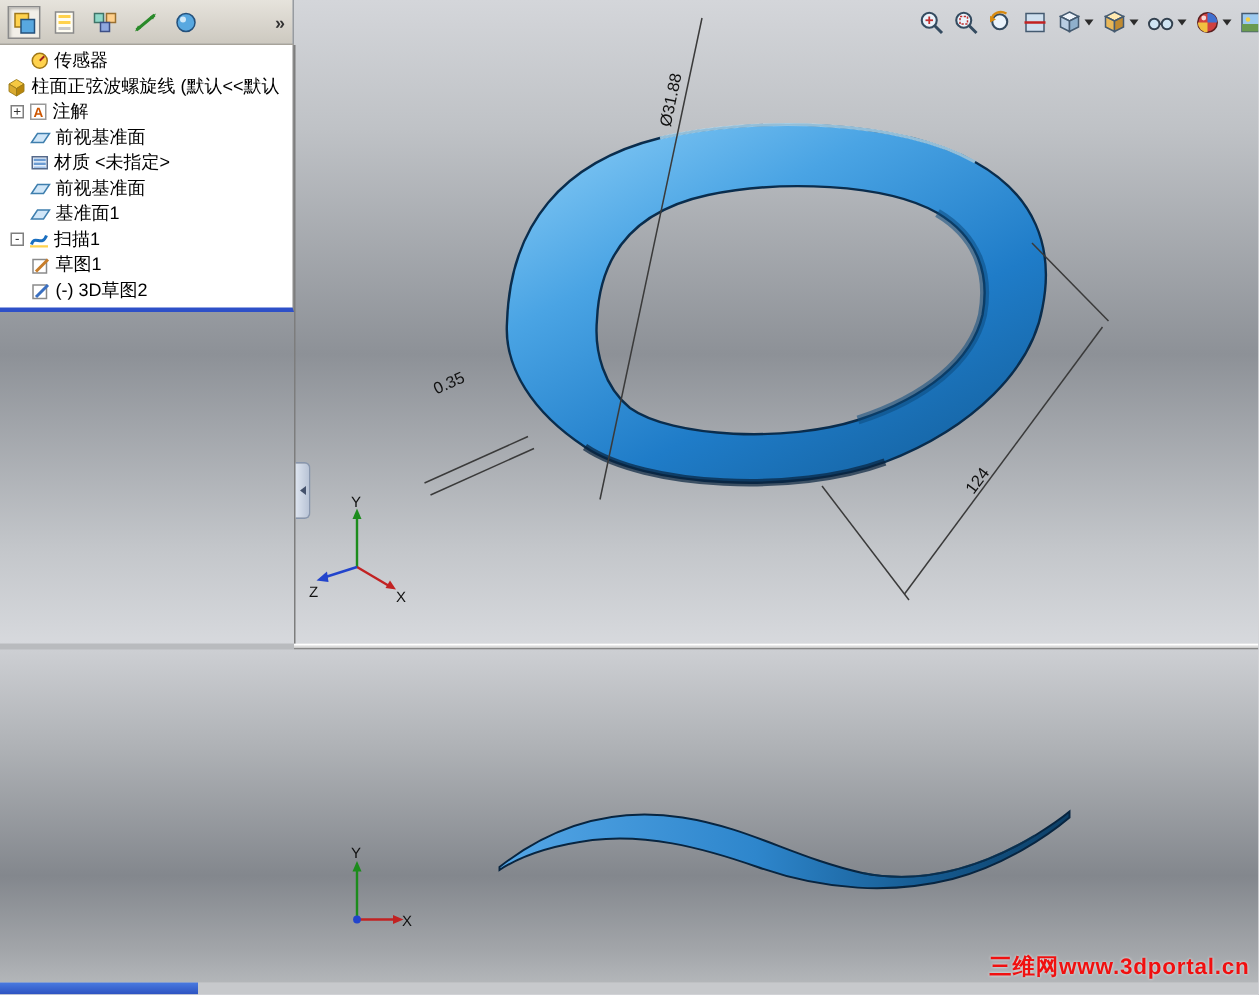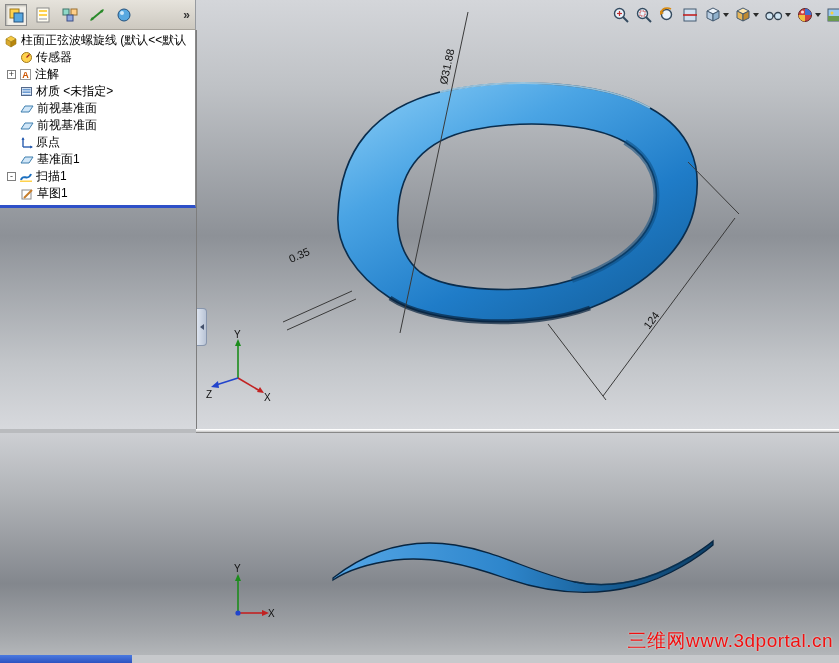--- a/index.html
+++ b/index.html
@@ -46,21 +46,21 @@
     border-radius:0 4px 4px 0;z-index:4;display:flex;align-items:center;justify-content:center}
   .collapse-handle .arr{width:0;height:0;border-top:3px solid transparent;border-bottom:3px solid transparent;
     border-right:4px solid #44516b}
 
   
   .headsup{position:absolute;top:5px;right:-6px;display:flex;align-items:center;gap:3px;z-index:4}
   .hicon{display:flex;align-items:center;gap:1px;padding:1px;border-radius:2px}
   .dd{width:0;height:0;border-left:3px solid transparent;border-right:3px solid transparent;border-top:4px solid #2b2b2b}
 
   
-  .watermark{position:absolute;right:6px;bottom:1px;font-size:19px;font-weight:normal;color:#f01010;
+  .watermark{position:absolute;right:6px;bottom:1px;font-size:15px;font-weight:bold;color:#f01010;
     text-shadow:0 0 2px rgba(255,255,255,.8);z-index:3;letter-spacing:0.5px}
   .triad{position:absolute;z-index:2}
 </style>
 </head>
 <body>
 
 <div id="root">
 
   <div class="pane pane-top">
     <svg class="scene" width="839" height="429" viewBox="0 0 839 429">
@@ -175,50 +175,59 @@
       <svg width="16" height="16">
           <circle cx="8" cy="8" r="6" fill="#58a8e0" stroke="#24517c"></circle>
           <circle cx="6" cy="6" r="2" fill="#cfe8f8"></circle>
         </svg>
     </span>
     <span class="chevron">»</span>
   </div>
 
   <div class="tree-panel">
 
+    <div class="trow">
+      <span class="ticon">
+        <svg width="13" height="13">
+            <circle cx="6.5" cy="6.5" r="5" fill="#ffd24d" stroke="#a07818"></circle>
+            <line x1="6.5" y1="6.5" x2="9.5" y2="3.5" stroke="#a02020" stroke-width="1.3"></line>
+          </svg>
+      </span>
+      <span class="tlabel">传感器</span>
+    </div>
+
     <div class="trow root">
       <span class="ticon">
         <svg width="14" height="14">
             <polygon points="2,5 7,2 12,5 7,8" fill="#f5c842" stroke="#9a7a1a" stroke-width="0.6"></polygon>
             <polygon points="2,5 7,8 7,13 2,10" fill="#d9a92f" stroke="#9a7a1a" stroke-width="0.6"></polygon>
             <polygon points="12,5 7,8 7,13 12,10" fill="#b8860b" stroke="#9a7a1a" stroke-width="0.6"></polygon>
           </svg>
       </span>
       <span class="tlabel">柱面正弦波螺旋线 (默认&lt;&lt;默认</span>
     </div>
 
-    <div class="trow">
-      <span class="ticon">
-        <svg width="13" height="13">
-            <circle cx="6.5" cy="6.5" r="5" fill="#ffd24d" stroke="#a07818"></circle>
-            <line x1="6.5" y1="6.5" x2="9.5" y2="3.5" stroke="#a02020" stroke-width="1.3"></line>
-          </svg>
-      </span>
-      <span class="tlabel">传感器</span>
-    </div>
-
     <div class="trow hasexp">
       <span class="expander">+</span>
       <span class="ticon">
         <svg width="13" height="13">
             <rect x="1.5" y="1.5" width="10" height="10" fill="#fff" stroke="#999"></rect>
             <text x="6.5" y="10" font-size="9" font-weight="bold" fill="#cc5500" text-anchor="middle">A</text>
           </svg>
       </span>
       <span class="tlabel">注解</span>
+    </div>
+
+    <div class="trow">
+      <span class="ticon">
+        <svg width="14" height="13">
+            <polygon points="1,10 5,4 13,4 9,10" fill="rgba(150,200,240,0.45)" stroke="#3f7fae"></polygon>
+          </svg>
+      </span>
+      <span class="tlabel">前视基准面</span>
     </div>
 
     <div class="trow">
       <span class="ticon">
         <svg width="13" height="13">
             <rect x="1.5" y="2.5" width="10" height="8" fill="#e8f0fa" stroke="#55698a"></rect>
             <rect x="2.5" y="3.8" width="8" height="1.6" fill="#6b9bd2"></rect>
             <rect x="2.5" y="6.4" width="8" height="1.6" fill="#6b9bd2"></rect>
             <rect x="2.5" y="9" width="8" height="1" fill="#9fc0e8"></rect>
           </svg>
@@ -228,41 +237,21 @@
 
     <div class="trow">
       <span class="ticon">
         <svg width="14" height="13">
             <polygon points="1,10 5,4 13,4 9,10" fill="rgba(150,200,240,0.45)" stroke="#3f7fae"></polygon>
           </svg>
       </span>
       <span class="tlabel">前视基准面</span>
     </div>
 
-    <div class="trow">
-      <span class="ticon">
-        <svg width="14" height="13">
-            <polygon points="1,10 5,4 13,4 9,10" fill="rgba(150,200,240,0.45)" stroke="#3f7fae"></polygon>
-          </svg>
-      </span>
-      <span class="tlabel">前视基准面</span>
-    </div>
-
-
-    <div class="trow">
-      <span class="ticon">
-        <svg width="13" height="13">
-            <line x1="3" y1="11" x2="3" y2="2" stroke="#2a5db0" stroke-width="1.4"></line>
-            <line x1="3" y1="11" x2="12" y2="11" stroke="#2a5db0" stroke-width="1.4"></line>
-            <polygon points="3,1 1.5,4 4.5,4" fill="#2a5db0"></polygon>
-            <polygon points="13,11 10,9.5 10,12.5" fill="#2a5db0"></polygon>
-          </svg>
-      </span>
-      <span class="tlabel">原点</span>
-    </div>
+
 
     <div class="trow">
       <span class="ticon">
         <svg width="14" height="13">
             <polygon points="1,10 5,4 13,4 9,10" fill="rgba(150,200,240,0.45)" stroke="#3f7fae"></polygon>
           </svg>
       </span>
       <span class="tlabel">基准面1</span>
     </div>
 
@@ -280,20 +269,29 @@
     <div class="trow child">
       <span class="ticon">
         <svg width="14" height="13">
             <rect x="2" y="3" width="9" height="9" fill="#fff" stroke="#8a8a8a"></rect>
             <line x1="4" y1="11" x2="12" y2="3" stroke="#c77d2a" stroke-width="2"></line>
           </svg>
       </span>
       <span class="tlabel">草图1</span>
     </div>
 
+    <div class="trow child">
+      <span class="ticon">
+        <svg width="14" height="13">
+            <rect x="2" y="3" width="9" height="9" fill="#fff" stroke="#8a8a8a"></rect>
+            <line x1="4" y1="11" x2="12" y2="3" stroke="#3a6fc0" stroke-width="2"></line>
+          </svg>
+      </span>
+      <span class="tlabel">(-) 3D草图2</span>
+    </div>
 
   </div>
 
   <div class="v-divider"></div>
   <div class="collapse-handle">
       <span class="arr"></span>
     </div>
 
   <div class="headsup">
     <span class="hicon">

